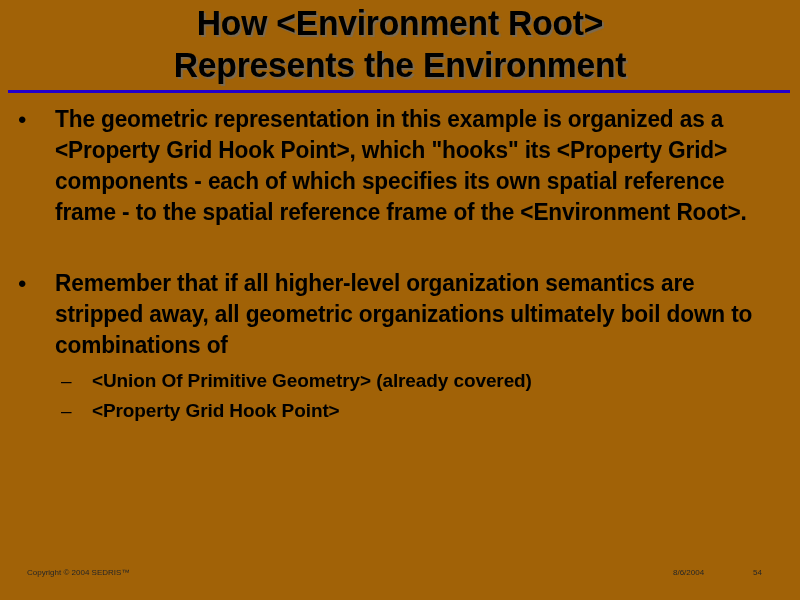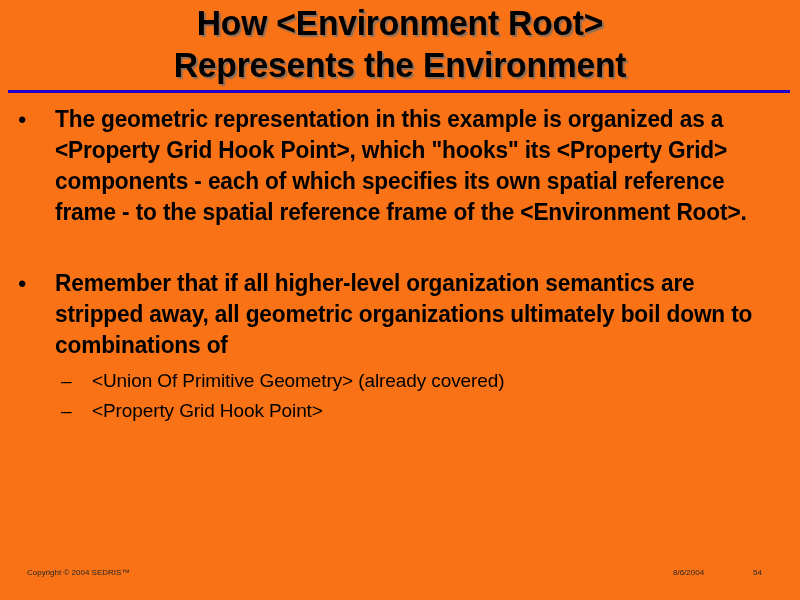--- a/index.html
+++ b/index.html
@@ -13,21 +13,21 @@
     font-family: "Liberation Sans", sans-serif;
     overflow: hidden;
     position: relative;
     -webkit-font-smoothing: antialiased;
   }
 
   .slide {
     position: relative;
     width: 800px;
     height: 600px;
-    background: #f97316;
+    background: #a16207;
   }
 
   
   .title-block {
     position: absolute;
     top: 2px;
     left: 0;
     width: 800px;
     text-align: center;
   }
@@ -101,21 +101,21 @@
   .sub-marker {
     position: absolute;
     left: 6px;
     top: 0;
     font-size: 19px;
     line-height: 27px;
     color: #000;
   }
   .sub-text {
     font-size: 19px;
-    font-weight: normal;
+    font-weight: bold;
     color: #000000;
     line-height: 27px;
     letter-spacing: -0.1px;
   }
 
   
   .footer {
     position: absolute;
     left: 0;
     top: 568px;

